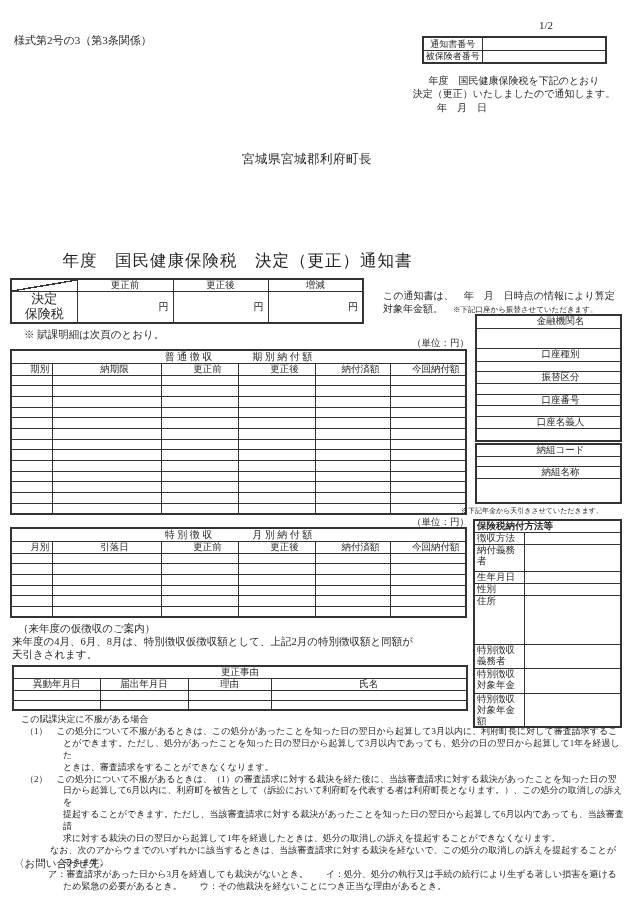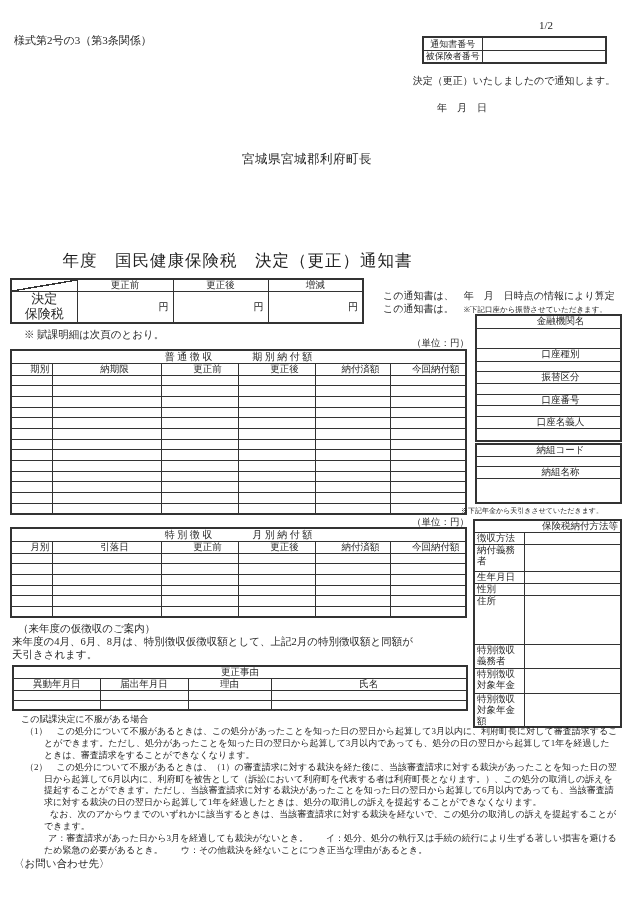--- a/index.html
+++ b/index.html
@@ -65,35 +65,35 @@
 
   
   .side-box{width:147px;}
   .side-box td{font-size:9.5px;padding-left:24px;}
   .bank-box{left:475px; top:314px;}
   .union-box{left:475px; top:443px;}
   .pension-note{left:461px; top:506px; font-size:7px;}
 
   .payment-box{left:473px; top:519px; width:147px;}
   .payment-box td{font-size:9.5px; text-align:left; padding:0 2px; vertical-align:top;}
-  .payment-box td.bxttl{text-align:right; vertical-align:middle;}
+  .payment-box td.bxttl{text-align:left; vertical-align:middle;font-weight:bold;}
 
   .kari-heading{left:18px; top:622px; font-size:10.5px;}
   .kari-line1{left:12px; top:635px; font-size:10.5px;}
   .kari-line2{left:12px; top:648px; font-size:10.5px;}
 
   .kousei-table{left:12px; top:665px; width:454px;padding-left:31px;}
   .kousei-table td.ttl{height:11px;}
   .kousei-table td.colh{height:12px;}
   .kousei-table tbody td{height:10px;}
 
   .appeal{left:0; top:714px; width:628px; font-size:9px; line-height:11.9px;}
   .ind-a{margin-left:21px;}
   .ind-b{margin-left:25px;}
-  .ind-c{margin-left:44px;}
+  .ind-c{margin-left:63px;}
   .ind-d{margin-left:50px;}
   .ind-e{margin-left:48px;}
   .contact{left:14px; top:857px; font-size:10.5px;}
 </style>
 </head>
 <body>
 
 <div class="page">
 
   <div class="abs form-code">様式第2号の3（第3条関係）</div>
@@ -110,20 +110,21 @@
       <td></td>
     </tr>
     <tr>
       <td class="lbl">被保険者番号</td>
       <td></td>
     </tr>
   </tbody>
     </table>
 
   <div class="abs intro">
+    <div>年度　国民健康保険税を下記のとおり</div>
     <div>決定（更正）いたしましたので通知します。</div>
   </div>
   <div class="abs date-line">年　月　日</div>
   <div class="abs mayor">宮城県宮城郡利府町長</div>
 
   <div class="abs doc-title">年度　国民健康保険税　決定（更正）通知書</div>
 
   <table class="abs summary-table outer2">
     <colgroup>
         <col style="width:66px">
@@ -143,21 +144,21 @@
 保険税</td>
       <td class="yen">円</td>
       <td class="yen">円</td>
       <td class="yen">円</td>
     </tr>
   </tbody>
     </table>
 
   <div class="abs notice-info">
     <div>この通知書は、　年　月　日時点の情報により算定</div>
-    <div><span>この通知書は。</span>　<span class="small">※下記口座から振替させていただきます。</span></div>
+    <div><span>対象年金額。</span>　<span class="small">※下記口座から振替させていただきます。</span></div>
   </div>
 
   <div class="abs detail-note">※ 賦課明細は次頁のとおり。</div>
   <div class="abs unit-note unit-1">（単位：円）</div>
 
   <table class="abs coll-table outer2 futsu">
     <colgroup>
         <col style="width:41px">
         <col style="width:109px">
         <col style="width:77px">

